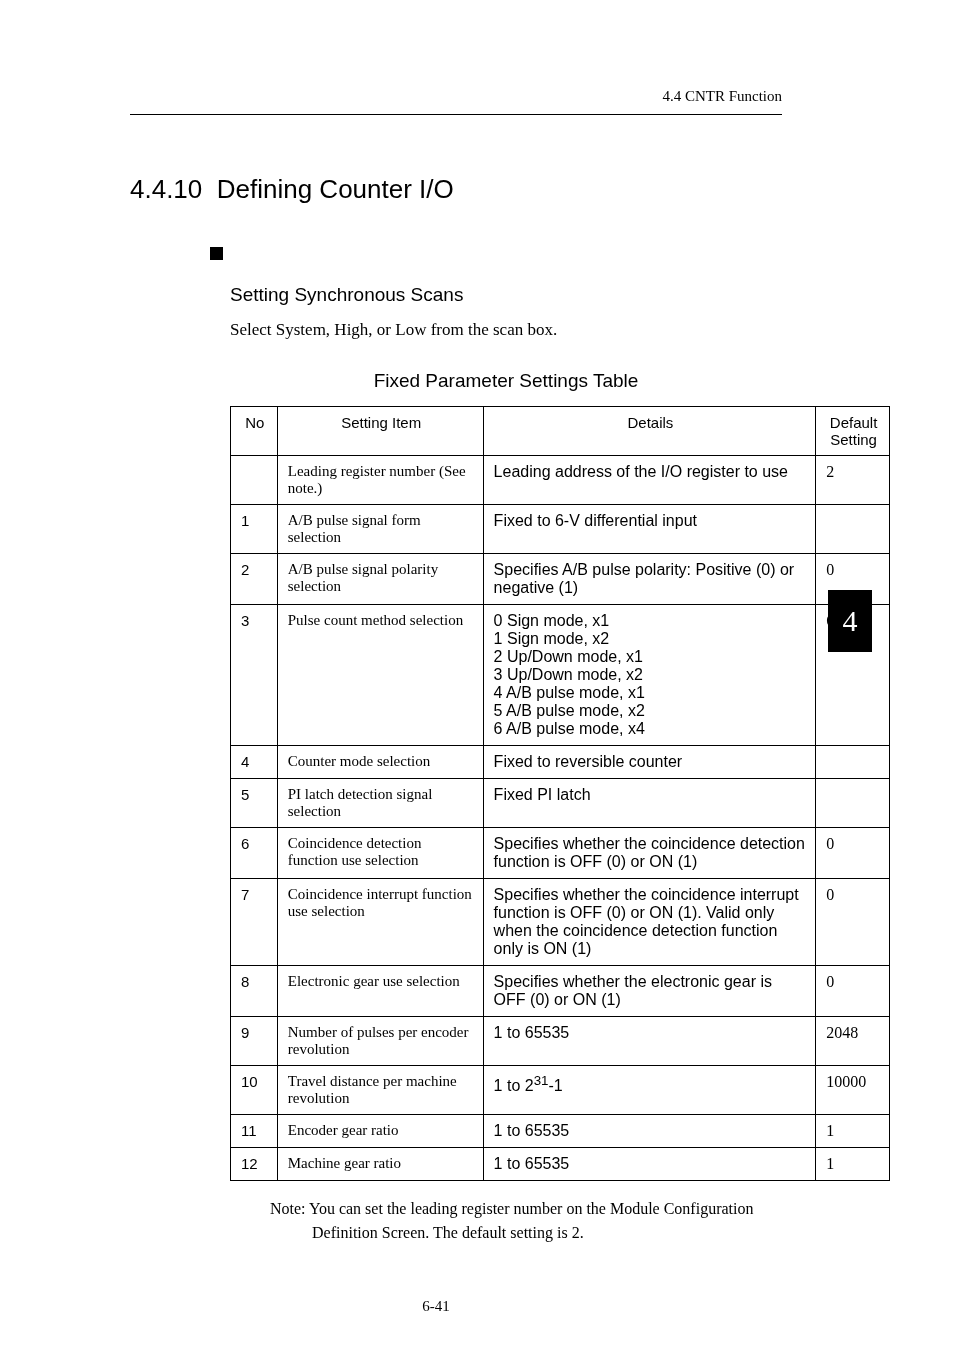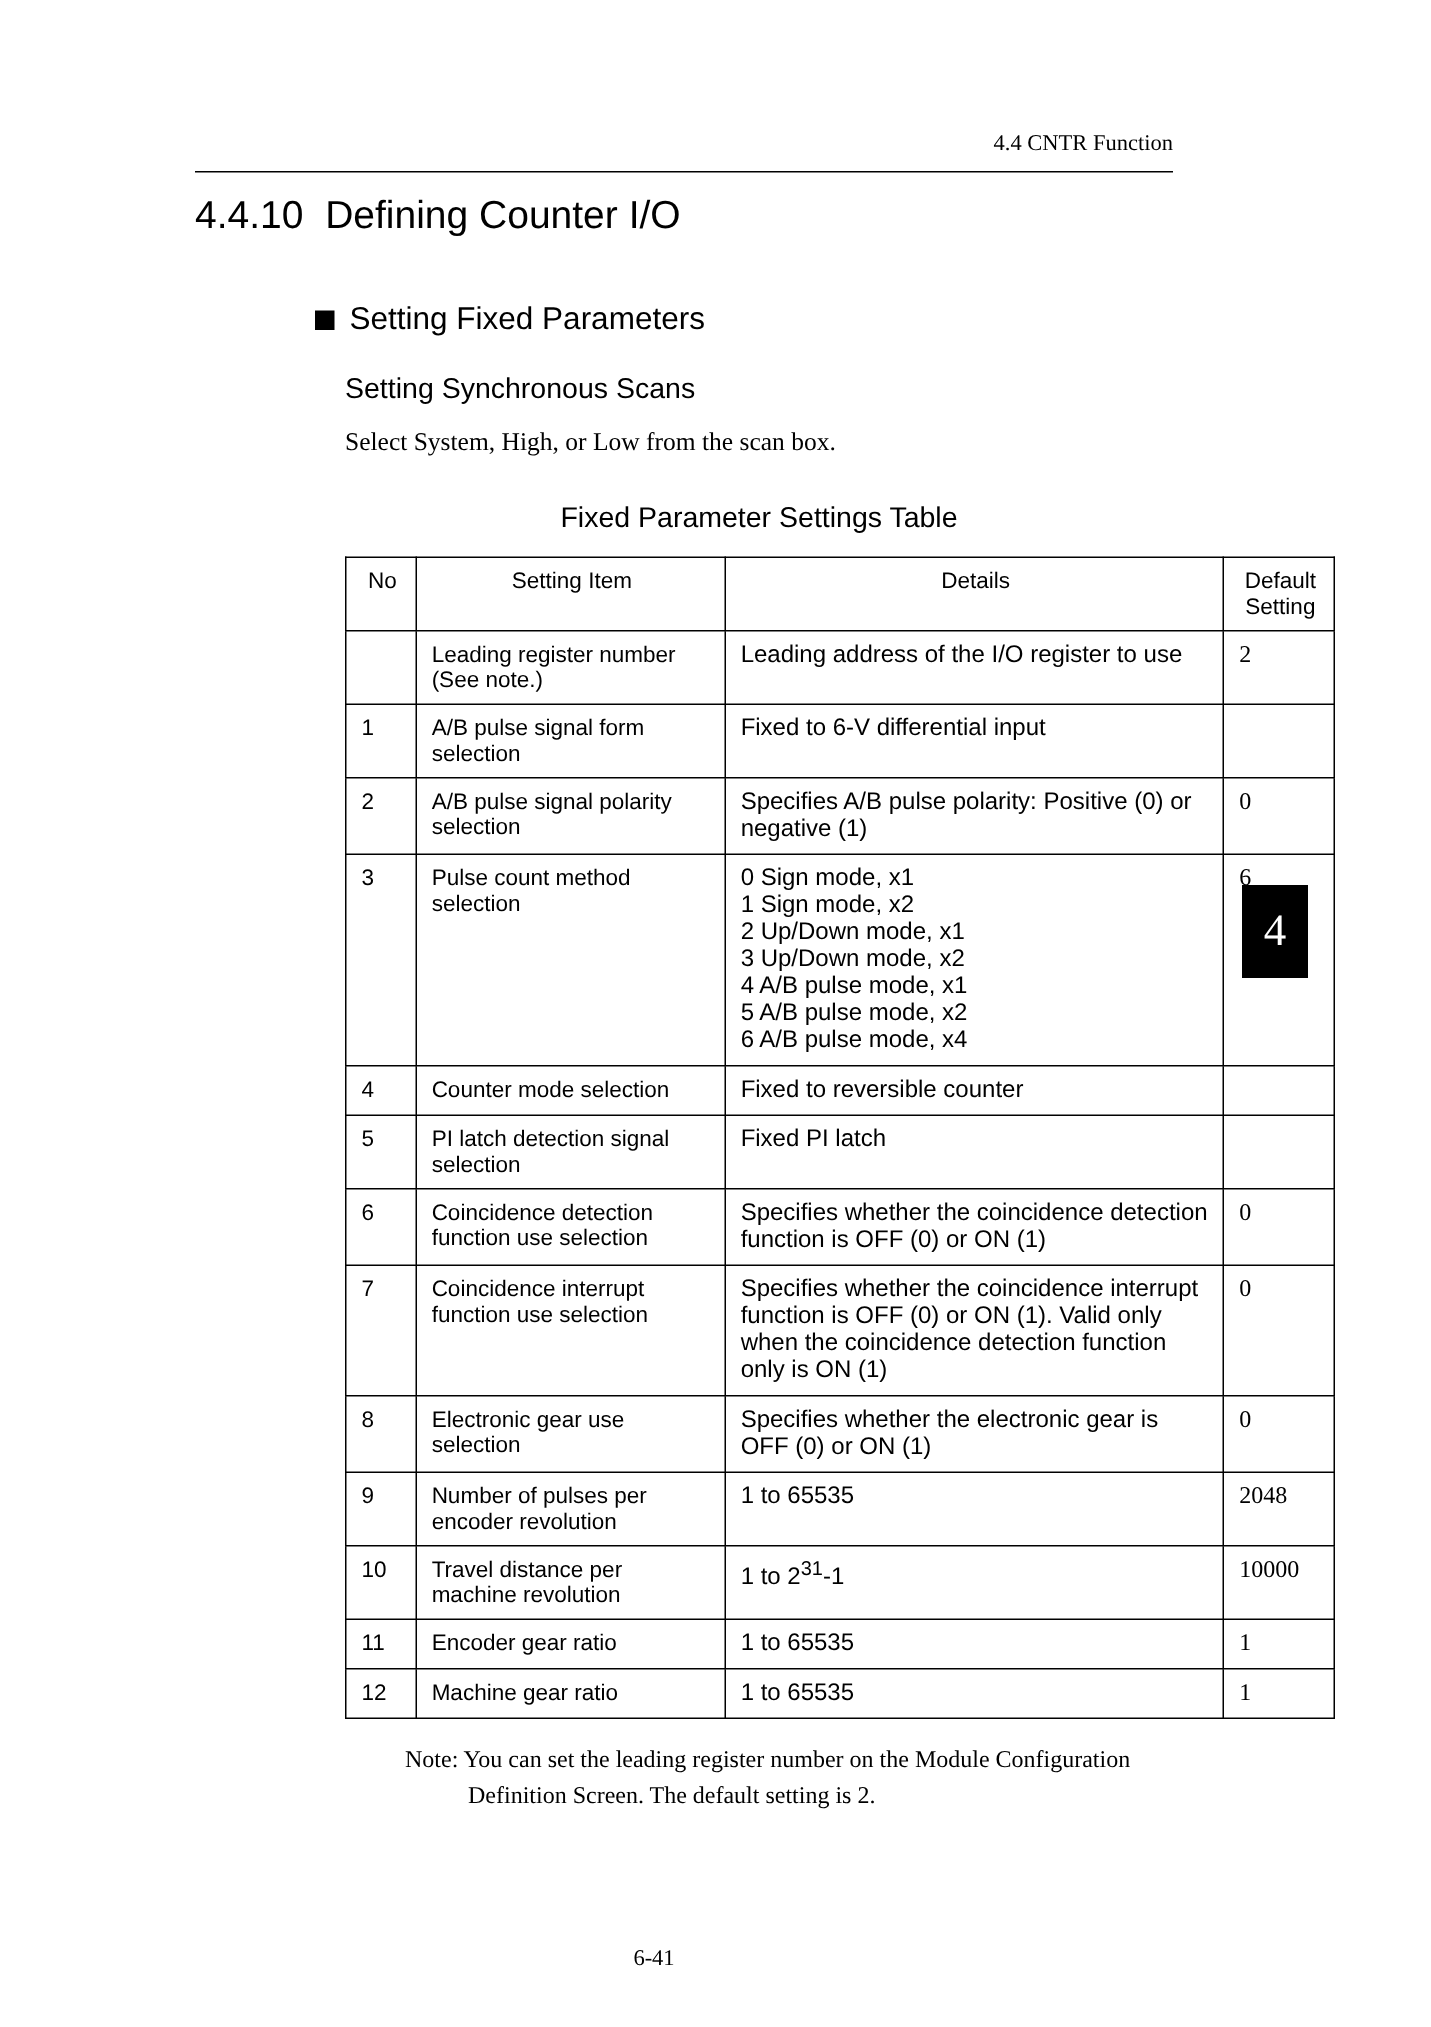--- a/index.html
+++ b/index.html
@@ -8,21 +8,21 @@
     background: #fff;
     font-family: "Times New Roman", Times, serif;
     color: #000;
     width: 954px;
   }
   .page {
     width: 872px;
     min-height: 1351px;
     position: relative;
     box-sizing: border-box;
-    padding: 32px 90px 40px 130px;
+    padding: 78px 90px 40px 130px;
   }
   .top-crumb {
     position: absolute;
     top: 88px;
     right: 90px;
     font-size: 15px;
     font-family: "Times New Roman", Times, serif;
   }
   .top-rule {
     position: absolute;
@@ -92,21 +92,21 @@
     font-weight: 400;
     font-size: 15px;
     text-align: center;
   }
   table.fp td.col-no {
     font-family: Arial, Helvetica, sans-serif;
     font-size: 15px;
     width: 28px;
   }
   table.fp td.col-item {
-    font-family: Liberation Sans, sans-serif;
+    font-family: Liberation Serif, serif;
     font-size: 15px;
     width: 190px;
   }
   table.fp td.col-details {
     font-family: Liberation Sans, sans-serif;
     font-size: 16px;
     width: 320px;
   }
   table.fp td.col-default {
     font-family: "Times New Roman", Times, serif;
@@ -159,21 +159,20 @@
   <div class="top-rule"></div>
 
   <div class="content">
 
     <h2 class="h-section">
       <span class="h-section-num">4.4.10</span>&nbsp;&nbsp;<span>Defining Counter I/O</span>
     </h2>
 
     <div class="sub1-row">
       <span class="sq"></span>
-      <span>Setting Fixed Parameters</span>
     </div>
 
     <div class="sub2">Setting Synchronous Scans</div>
     <div class="body-p">Select System, High, or Low from the scan box.</div>
 
     <div class="sub2" style="margin-top:30px;text-align:center;">Fixed Parameter Settings Table</div>
 
     <table class="fp">
       <thead>
         <tr>

